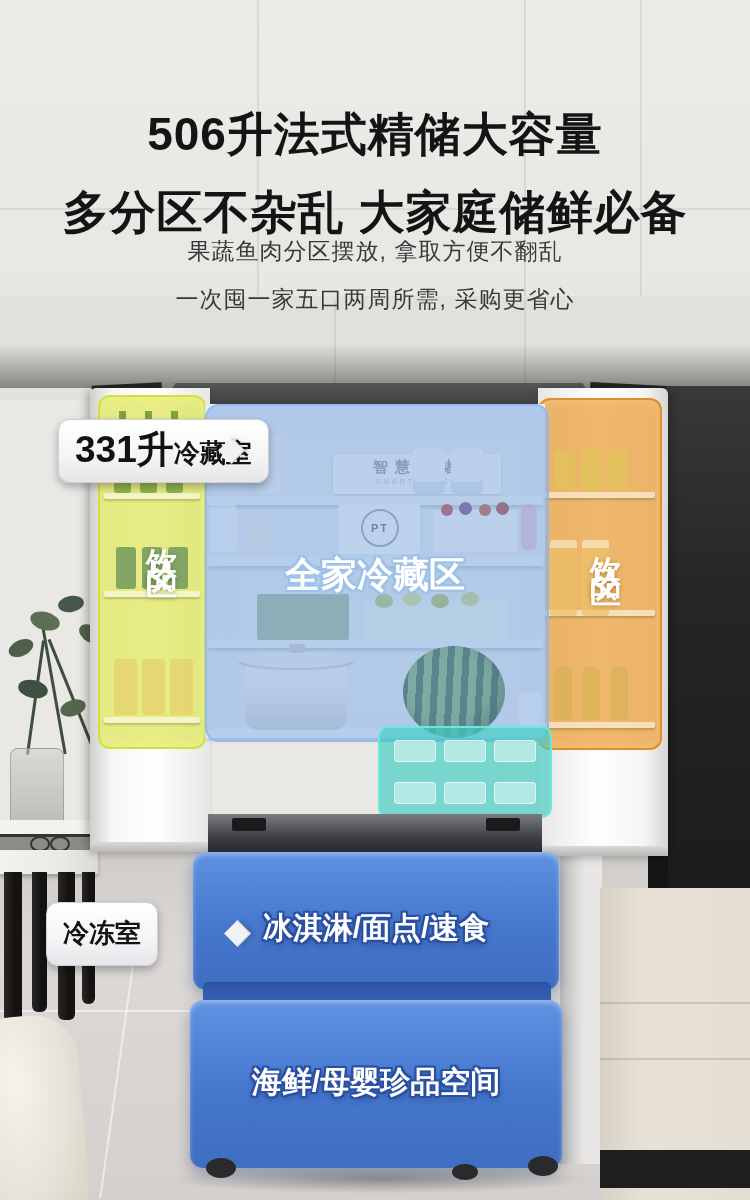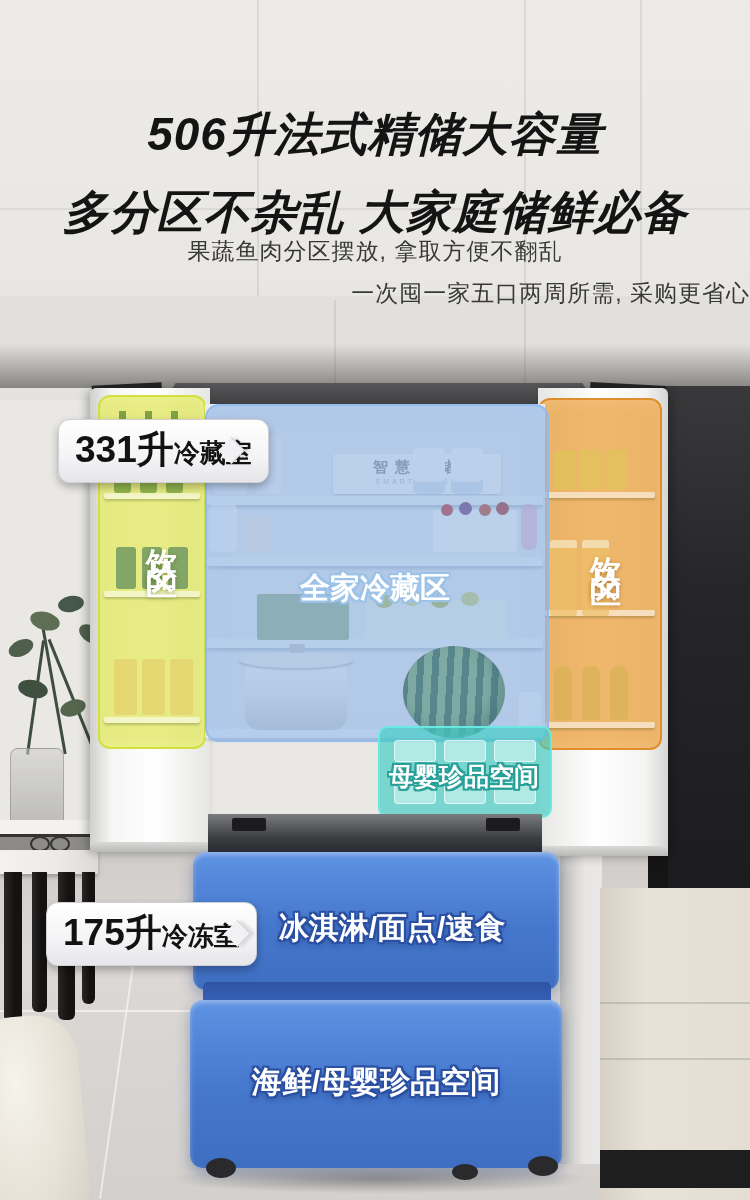--- a/index.html
+++ b/index.html
@@ -87,31 +87,31 @@
   .fz1{left:193px;top:852px;width:366px;height:138px;}
   .fz-lip{left:203px;top:982px;width:348px;height:24px;background:linear-gradient(180deg,#2e53a2,#3b67be);border-radius:5px;}
   .fz2{left:190px;top:1000px;width:372px;height:168px;}
   .caster{background:#2a2a2c;border-radius:50%;}
   .ground-shadow{left:165px;top:1164px;width:430px;height:30px;background:radial-gradient(ellipse,rgba(0,0,0,0.3) 0%,rgba(0,0,0,0) 70%);}
 
   
   .vlabel{writing-mode:vertical-rl;text-orientation:upright;color:#fff;font-weight:700;font-size:31px;letter-spacing:11px;text-shadow:0 1px 4px rgba(60,80,10,0.35);}
   .vlabel-o{text-shadow:0 1px 4px rgba(120,70,10,0.4);}
   .olabel{font-weight:700;color:#fff;text-align:center;white-space:nowrap;}
-  .ol-blue{font-size:30px;text-shadow:-2px 0 #9cc2e8,2px 0 #9cc2e8,0 -2px #9cc2e8,0 2px #9cc2e8,-2px -2px #9cc2e8,2px 2px #9cc2e8,-2px 2px #9cc2e8,2px -2px #9cc2e8;margin-top:17px;}
+  .ol-blue{font-size:36px;text-shadow:-2px 0 #9cc2e8,2px 0 #9cc2e8,0 -2px #9cc2e8,0 2px #9cc2e8,-2px -2px #9cc2e8,2px 2px #9cc2e8,-2px 2px #9cc2e8,2px -2px #9cc2e8;}
   .ol-green{font-size:27px;text-shadow:-2px 0 #4f9a2e,2px 0 #4f9a2e,0 -2px #4f9a2e,0 2px #4f9a2e,-2px -2px #4f9a2e,2px 2px #4f9a2e,-2px 2px #4f9a2e,2px -2px #4f9a2e;}
   .ol-teal{font-size:25px;text-shadow:-2px 0 #27a098,2px 0 #27a098,0 -2px #27a098,0 2px #27a098,-2px -2px #27a098,2px 2px #27a098,-2px 2px #27a098,2px -2px #27a098;}
   .ol-navy{font-size:30px;text-shadow:-2px 0 #2b50a2,2px 0 #2b50a2,0 -2px #2b50a2,0 2px #2b50a2,-2px -2px #2b50a2,2px 2px #2b50a2,-2px 2px #2b50a2,2px -2px #2b50a2,0 4px 7px rgba(15,35,90,0.45);}
 
   .badge{background:linear-gradient(180deg,#ffffff 0%,#f4f4f6 60%,#e6e6ea 100%);border:1px solid #cfcfd4;border-radius:12px;box-shadow:0 4px 8px rgba(0,0,0,0.28);display:flex;align-items:baseline;justify-content:center;padding:0 16px;height:62px;line-height:60px;white-space:nowrap;}
   .badge-vol{font-size:37px;font-weight:700;color:#121212;}
   .badge-lbl{font-size:26px;font-weight:700;color:#121212;}
   .badge-tail{width:18px;height:18px;background:#f2f2f4;border-right:1px solid #cfcfd4;border-top:1px solid #cfcfd4;transform:rotate(45deg);box-shadow:3px -3px 4px rgba(0,0,0,0.12);}
 
-  .title{left:0;width:750px;text-align:center;font-weight:700;color:#141414;font-size:46px;letter-spacing:1px;font-style:italic;}
+  .title{left:0;width:750px;text-align:center;font-weight:700;color:#141414;font-size:46px;letter-spacing:1px;}
   .desc{left:0;width:750px;text-align:center;color:#383838;font-size:23px;letter-spacing:1px;}
 </style>
 </head>
 <body>
 
 <div id="canvas">
 
   <div class="abs wall"></div>
   <div class="abs seam-h" style="left:0;top:208px;width:750px;"></div>
   <div class="abs seam-v" style="left:257px;top:0;height:300px;"></div>
@@ -210,20 +210,23 @@
     <div class="abs itm" style="left:8px;top:40px;width:34px;height:50px;background:rgba(255,255,255,0.8);border-radius:4px;"></div>
     <div class="abs itm" style="left:50px;top:32px;width:26px;height:58px;background:rgba(250,250,248,0.8);border-radius:4px;"></div>
     <div class="abs sign">
       <span class="sign-main">智慧鲜储</span>
       <span class="sign-sub">SMART FRESH</span>
     </div>
     <div class="abs tub" style="left:208px;top:44px;"></div>
     <div class="abs tub" style="left:246px;top:44px;"></div>
     <div class="abs itm" style="left:4px;top:100px;width:28px;height:48px;background:rgba(255,255,255,0.85);border-radius:5px;"></div>
     <div class="abs itm" style="left:40px;top:112px;width:24px;height:36px;background:rgba(250,240,228,0.85);border-radius:4px;"></div>
+    <div class="abs cake-box">
+      <div class="abs pt-circle">PT</div>
+    </div>
     <div class="abs berry-tray">
       <div class="abs dot" style="left:8px;top:-6px;width:12px;height:12px;background:#c24040;"></div>
       <div class="abs dot" style="left:26px;top:-8px;width:13px;height:13px;background:#7a4a7e;"></div>
       <div class="abs dot" style="left:46px;top:-6px;width:12px;height:12px;background:#c2543a;"></div>
       <div class="abs dot" style="left:63px;top:-8px;width:13px;height:13px;background:#b03c3c;"></div>
     </div>
     <div class="abs itm" style="left:316px;top:100px;width:16px;height:46px;background:rgba(236,170,196,0.85);border-radius:6px;"></div>
     <div class="abs green-box"></div>
     <div class="abs veg-tray">
       <div class="abs dot" style="left:10px;top:-6px;width:18px;height:14px;background:#b9c96a;"></div>
@@ -241,48 +244,46 @@
   <div class="abs ov-center"></div>
   <div class="abs olabel ol-blue" style="left:205px;top:551px;width:340px;">全家冷藏区</div>
 
   <div class="abs crisper cr-cyan">
     <div class="abs jar" style="left:14px;top:12px;"></div>
     <div class="abs jar" style="left:64px;top:12px;"></div>
     <div class="abs jar" style="left:114px;top:12px;"></div>
     <div class="abs jar" style="left:14px;top:54px;"></div>
     <div class="abs jar" style="left:64px;top:54px;"></div>
     <div class="abs jar" style="left:114px;top:54px;"></div>
-    <div class="abs olabel ol-teal" style="left:0;top:32px;width:168px;">母婴珍品空间</div>
   </div>
 
   <div class="abs mid-band">
     <div class="abs hinge" style="left:24px;top:4px;"></div>
     <div class="abs hinge" style="left:278px;top:4px;"></div>
   </div>
 
   <div class="abs freezer fz1">
-    <div class="abs olabel ol-navy" style="left:16px;top:56px;width:366px;">冰淇淋/面点/速食</div>
+    <div class="abs olabel ol-navy" style="left:0;top:56px;width:366px;">冰淇淋/面点/速食</div>
   </div>
   <div class="abs fz-lip"></div>
   <div class="abs freezer fz2">
     <div class="abs olabel ol-navy" style="left:0;top:62px;width:372px;">海鲜/母婴珍品空间</div>
   </div>
   <div class="abs caster" style="left:206px;top:1158px;width:30px;height:20px;"></div>
   <div class="abs caster" style="left:452px;top:1164px;width:26px;height:16px;"></div>
   <div class="abs caster" style="left:528px;top:1156px;width:30px;height:20px;"></div>
 
   <div class="abs badge" style="left:58px;top:419px;">
     <span class="badge-vol">331升</span>
     <span class="badge-lbl">冷藏室</span>
   </div>
   <div class="abs badge-tail" style="left:222px;top:441px;"></div>
   <div class="abs badge" style="left:46px;top:902px;">
-    <span class="badge-vol">175升</span>
     <span class="badge-lbl">冷冻室</span>
   </div>
   <div class="abs badge-tail" style="left:228px;top:924px;"></div>
 
   <div class="abs title" style="top:104px;">506升法式精储大容量</div>
   <div class="abs title" style="top:182px;">多分区不杂乱 大家庭储鲜必备</div>
   <div class="abs desc" style="top:236px;">果蔬鱼肉分区摆放, 拿取方便不翻乱</div>
-  <div class="abs desc" style="top:278px;text-align:right;">一次囤一家五口两周所需, 采购更省心</div>
+  <div class="abs desc" style="top:284px;">一次囤一家五口两周所需, 采购更省心</div>
 
 </div>
 
 </body></html>

